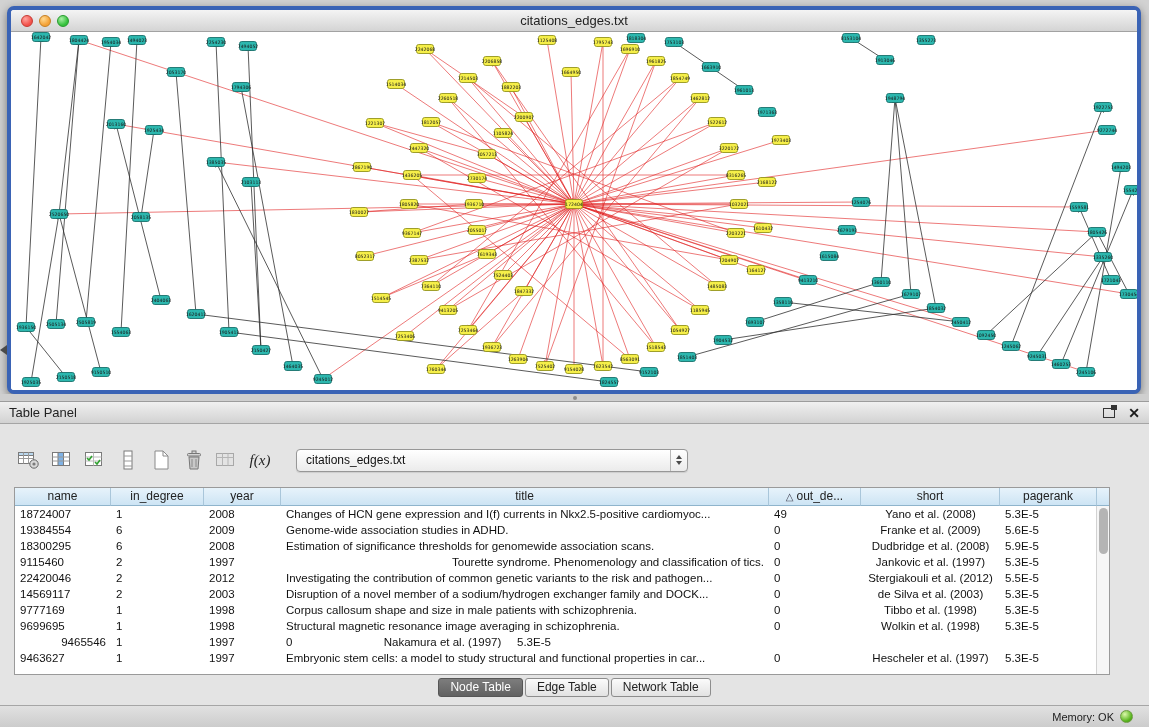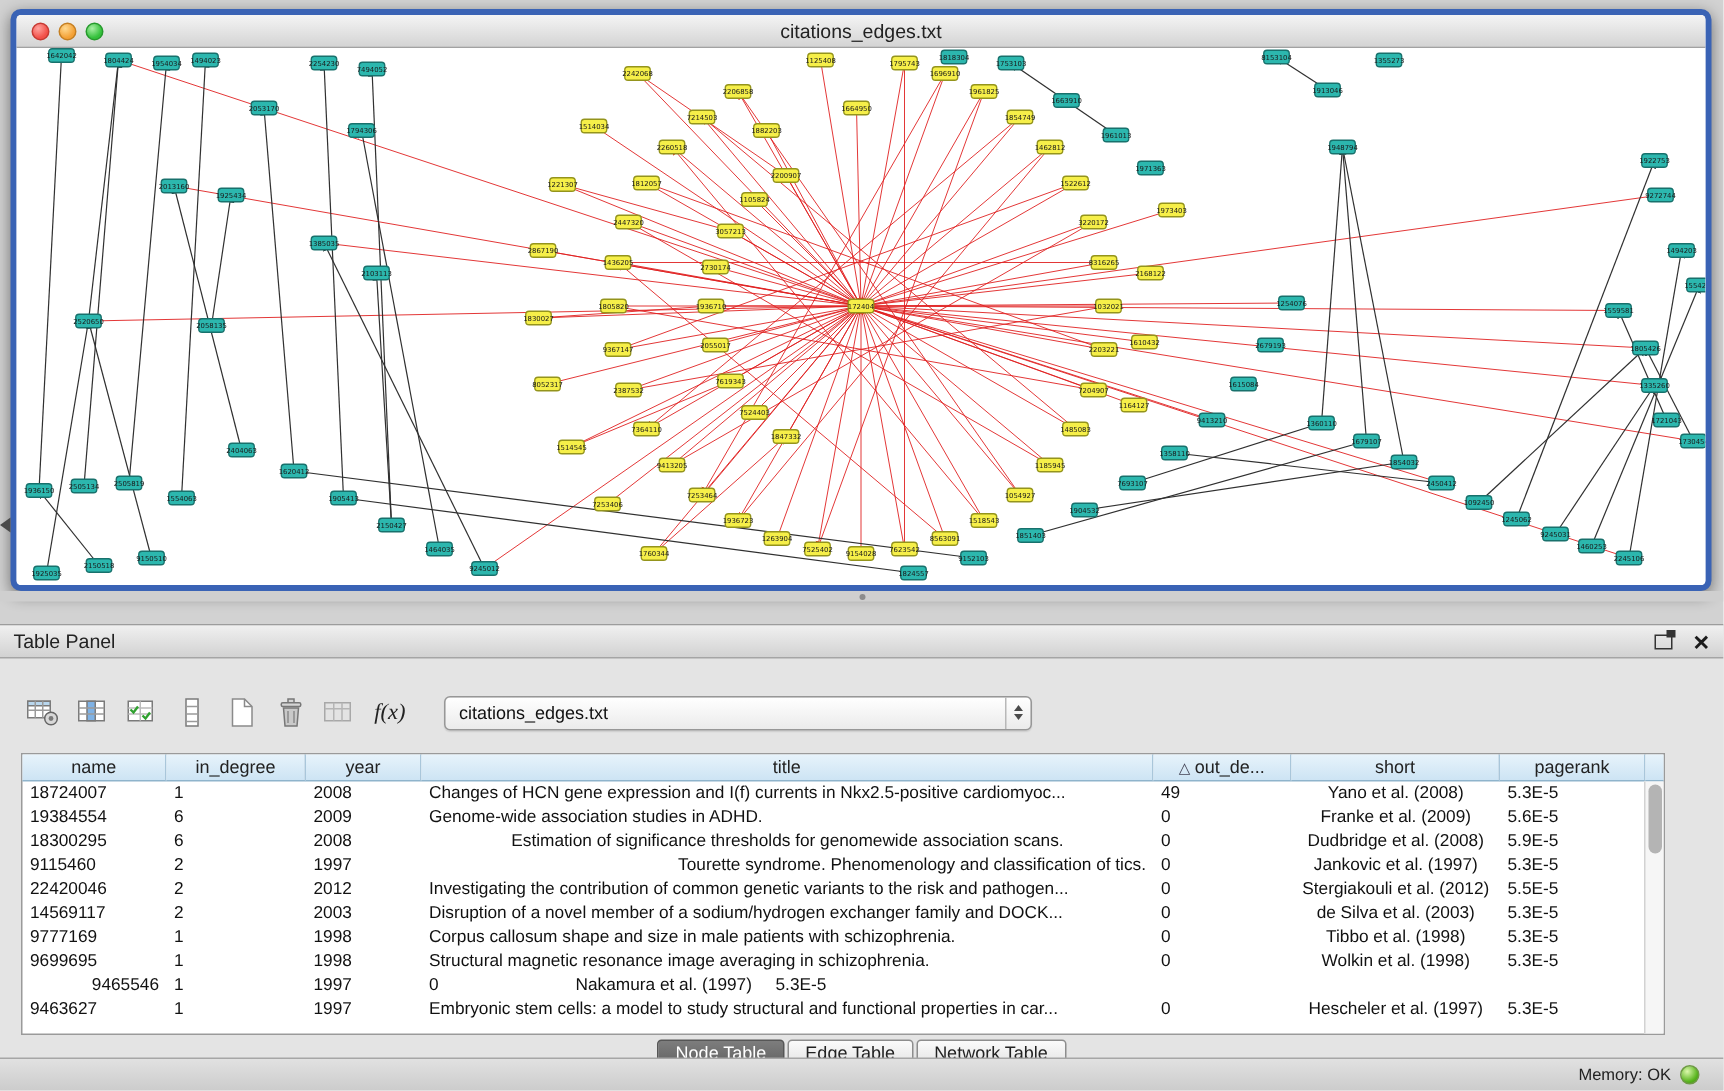--- a/index.html
+++ b/index.html
@@ -35,21 +35,21 @@
     border-top:5px solid transparent; border-bottom:5px solid transparent;
     border-right:7px solid #4a4a4a;
   }
 
   
   .divider { position:absolute; left:0; top:394px; width:1149px; height:7px; background:#cfcfcf; }
   .divider .dot { display:block; width:4px; height:4px; border-radius:50%; background:#8c8c8c; margin:2px auto 0; }
 
   
   .table-panel {
-    position:absolute; left:0; top:416px; width:1149px; height:304px;
+    position:absolute; left:0; top:401px; width:1149px; height:304px;
     background:#e4e4e4; border-top:1px solid #9c9c9c;
   }
   .panel-header {
     height:22px; background:linear-gradient(#f0f0f0,#d2d2d2);
     border-bottom:1px solid #a5a5a5; display:flex; align-items:center; padding:0 9px;
   }
   .panel-title { font-size:13px; color:#222; }
   .panel-header-icons { margin-left:auto; display:flex; align-items:center; gap:13px; }
   .float-icon { width:12px; height:10px; border:1.5px solid #333; position:relative; }
   .float-icon::after { content:""; position:absolute; right:-3px; top:-4px; width:6px; height:5px; background:#333; }
@@ -626,21 +626,21 @@
           <div class="td" style="width: 77px; text-align: left;">2009</div>
           <div class="td" style="width: 488px; text-align: left;">Genome-wide association studies in ADHD.</div>
           <div class="td" style="width: 92px; text-align: left;">0</div>
           <div class="td" style="width: 139px; text-align: center;">Franke et al. (2009)</div>
           <div class="td" style="width: 97px; text-align: left;">5.6E-5</div>
         </div>
         <div class="tr">
           <div class="td" style="width: 96px; text-align: left;">18300295</div>
           <div class="td" style="width: 93px; text-align: left;">6</div>
           <div class="td" style="width: 77px; text-align: left;">2008</div>
-          <div class="td" style="width: 488px; text-align: center;">Estimation of significance thresholds for genomewide association scans.</div>
+          <div class="td" style="width: 488px; text-align: left;">Estimation of significance thresholds for genomewide association scans.</div>
           <div class="td" style="width: 92px; text-align: left;">0</div>
           <div class="td" style="width: 139px; text-align: center;">Dudbridge et al. (2008)</div>
           <div class="td" style="width: 97px; text-align: left;">5.9E-5</div>
         </div>
         <div class="tr">
           <div class="td" style="width: 96px; text-align: left;">9115460</div>
           <div class="td" style="width: 93px; text-align: left;">2</div>
           <div class="td" style="width: 77px; text-align: left;">1997</div>
           <div class="td" style="width: 488px; text-align: right;">Tourette syndrome. Phenomenology and classification of tics.</div>
           <div class="td" style="width: 92px; text-align: left;">0</div>

